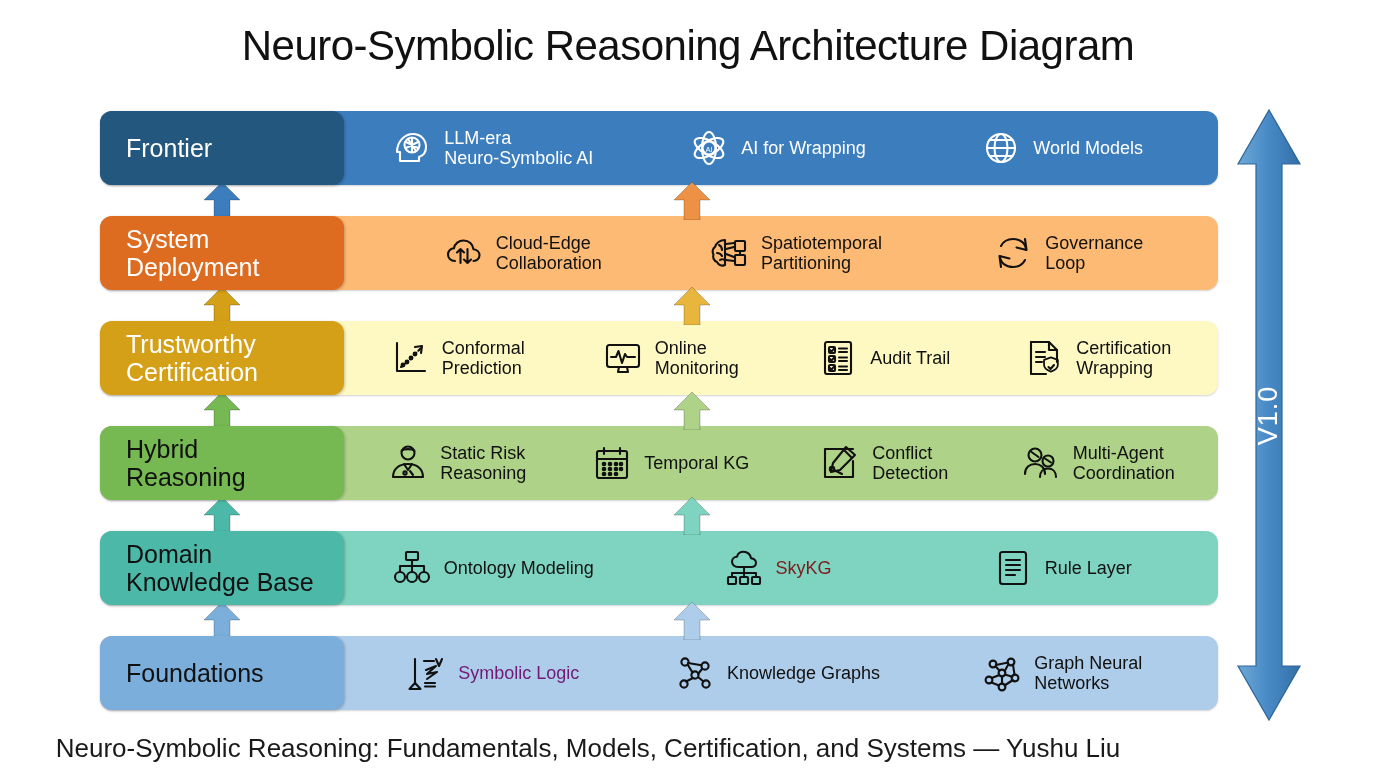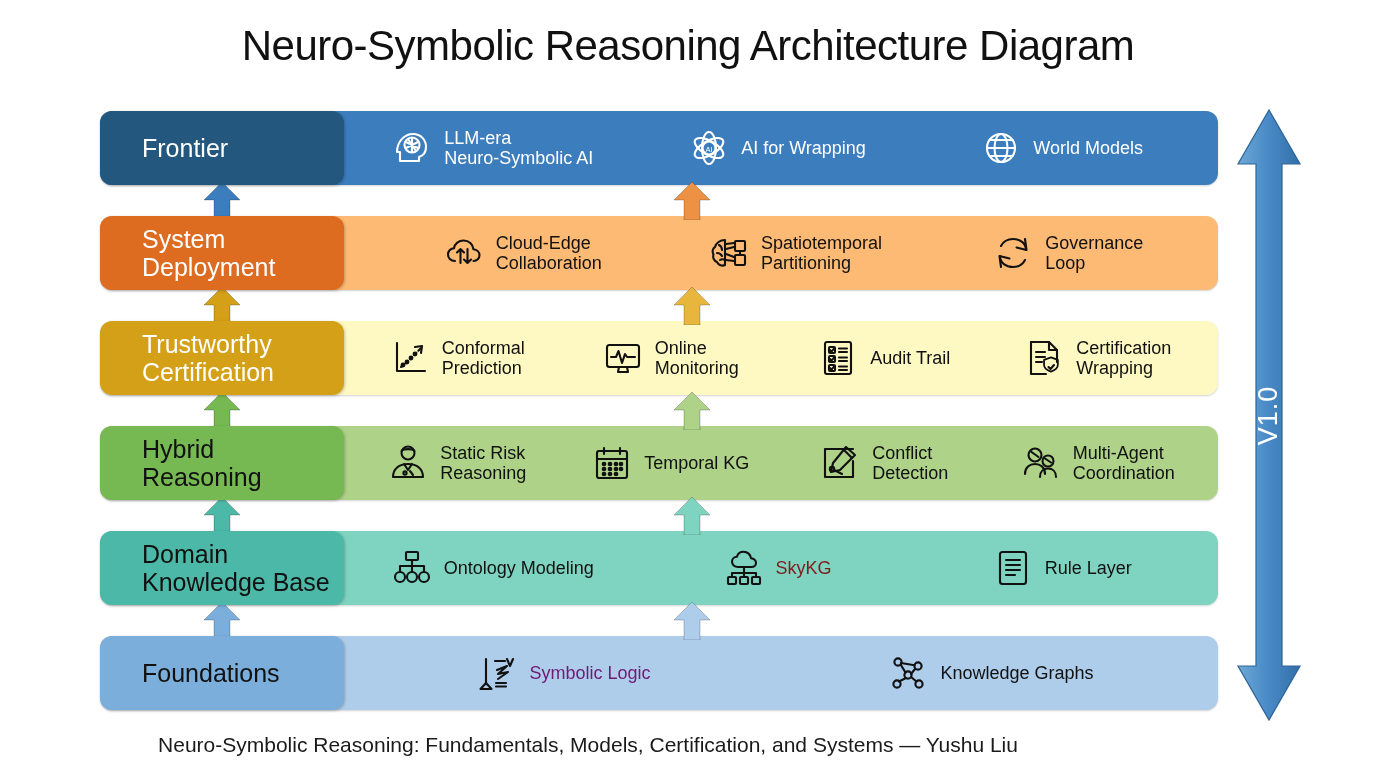--- a/index.html
+++ b/index.html
@@ -27,21 +27,21 @@
     position: absolute; left: 0; width: 1118px; height: 74px;
     border-radius: 12px;
     display: flex; align-items: stretch;
     box-shadow: 0 1px 2px rgba(0,0,0,0.18);
   }
   .layer-label {
     position: relative;
     width: 244px; height: 74px;
     border-radius: 12px;
     display: flex; align-items: center;
-    padding-left: 42px;
+    padding-left: 26px;
     font-size: 25px; line-height: 1.12;
     z-index: 3;
     box-shadow: 1px 1px 3px rgba(0,0,0,0.22);
   }
   .layer-label span { display: block; }
   .layer-items {
     flex: 1; display: flex; align-items: center;
     padding-right: 14px; padding-left: 6px;
     position: relative; z-index: 1;
   }
@@ -64,21 +64,21 @@
     position: absolute; left: 1236px; top: 108px; width: 66px; height: 614px;
     display: flex; align-items: center; justify-content: center;
     color: #ffffff; font-size: 27px; letter-spacing: 1px;
     pointer-events: none;
   }
   #version-label span { transform: rotate(-90deg); white-space: nowrap; display:block; }
 
   
   #caption {
     position: absolute; left: 0; top: 733px; width: 1176px;
-    text-align: center; font-size: 21px; color: #1a1a1a; white-space: nowrap;
+    text-align: center; font-size: 26px; color: #1a1a1a; white-space: nowrap;
   }
 </style>
 </head>
 <body>
 
 <div id="canvas">
 
   <div id="page-title">Neuro-Symbolic Reasoning Architecture Diagram</div>
 
   <div id="layer-stack">
@@ -376,20 +376,37 @@
                 <circle cx="10" cy="9" r="3.6"></circle>
               <circle cx="30" cy="13" r="3.6"></circle>
               <circle cx="20" cy="22" r="3.6"></circle>
               <circle cx="9" cy="31" r="3.6"></circle>
               <circle cx="31" cy="31" r="3.6"></circle>
               <path d="M12.6 11.5 L17.6 19.6 M23 21 L27 16 M18 25 L11 28.5 M23 24 L28.5 28.5 M13 10 L26.5 12.3"></path>
               </svg>
             </span>
             <span class="item-label" style="color: rgb(17, 17, 17);">Knowledge Graphs</span>
           </div>
+          <div class="layer-item">
+            <span class="item-icon">
+              <svg width="40" height="40" viewBox="0 0 40 40" fill="none" stroke="#111111" stroke-width="2.1" stroke-linecap="round" stroke-linejoin="round">
+                <circle cx="11" cy="11" r="3.4"></circle>
+              <circle cx="29" cy="9" r="3.4"></circle>
+              <circle cx="20" cy="20" r="3.4"></circle>
+              <circle cx="7" cy="27" r="3.4"></circle>
+              <circle cx="20" cy="34" r="3.4"></circle>
+              <circle cx="33" cy="25" r="3.4"></circle>
+              <path d="M13.5 13.2 L17.6 17.8 M22.6 18.3 L26.5 11 M14 12 L26 9.5
+                       M17.5 22 L9.6 25 M20 23.4 L20 30.6 M22.7 21.5 L30.5 23.7
+                       M9.5 29.5 L17 32.5 M22.5 32.5 L31 27 M31 11.6 L32.5 21.6"></path>
+              </svg>
+            </span>
+            <span class="item-label" style="color: rgb(17, 17, 17);">Graph Neural
+Networks</span>
+          </div>
         </div>
       </div>
       <svg class="conn-arrow" width="44" height="39" viewBox="0 0 44 39" style="left: 100px; top: 70px;">
         <polygon points="22,1 40,19 30,19 30,39 14,39 14,19 4,19" fill="#3C7DBE" stroke="rgba(0,0,0,0.22)" stroke-width="1"></polygon>
       </svg>
       <svg class="conn-arrow" width="44" height="39" viewBox="0 0 44 39" style="left: 570px; top: 70px;">
         <polygon points="22,1 40,19 30,19 30,39 14,39 14,19 4,19" fill="#ED9145" stroke="rgba(0,0,0,0.22)" stroke-width="1"></polygon>
       </svg>
       <svg class="conn-arrow" width="44" height="39" viewBox="0 0 44 39" style="left: 100px; top: 175px;">
         <polygon points="22,1 40,19 30,19 30,39 14,39 14,19 4,19" fill="#D4A017" stroke="rgba(0,0,0,0.22)" stroke-width="1"></polygon>

